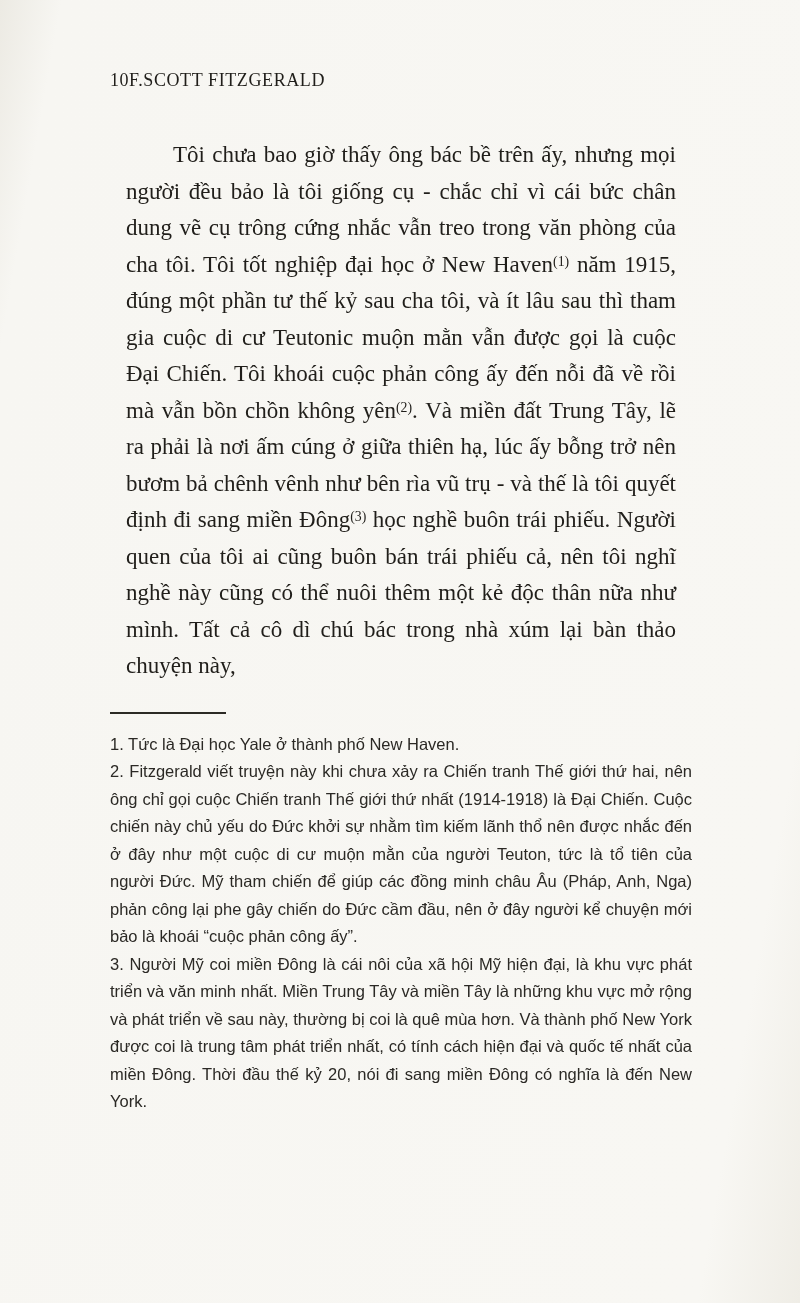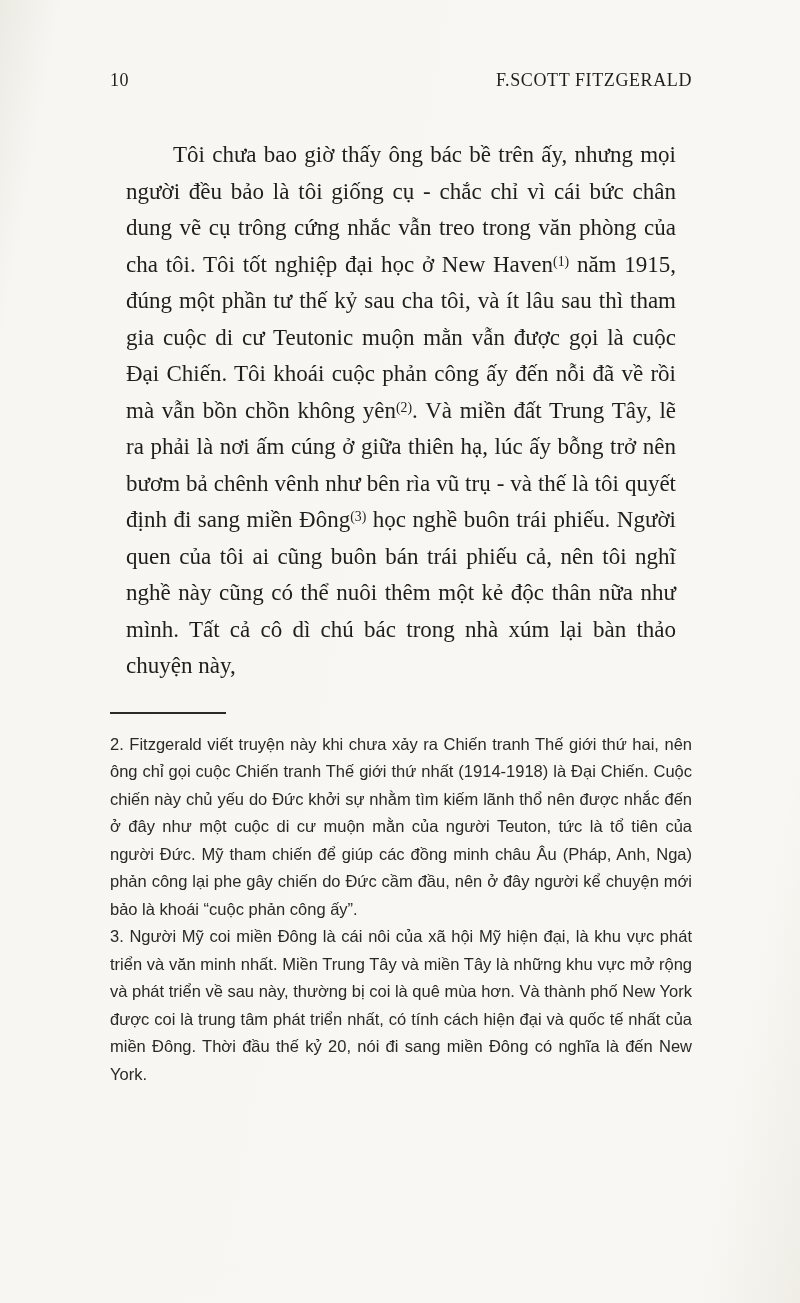--- a/index.html
+++ b/index.html
@@ -13,21 +13,20 @@
     overflow: hidden;
   }
   .page {
     width: 100%;
     height: 100%;
     padding: 70px 108px 0 110px;
     background: linear-gradient(100deg, #eceae3 0%, #f7f6f2 6%, #f8f7f3 90%, #efede6 100%);
   }
   .page-header {
     display: flex;
-    justify-content: space-between;
     align-items: baseline;
     font-size: 18px;
     margin-bottom: 46px;
   }
   .page-number { letter-spacing: 0.5px; }
   .running-header { letter-spacing: 0.6px; }
   .body-paragraph {
     margin: 16px;
     font-size: 23px;
     line-height: 36.5px;
@@ -64,19 +63,20 @@
     <span class="running-header">F.SCOTT FITZGERALD</span>
   </header>
 
   <main class="text-block">
 
     <p class="body-paragraph"><span>Tôi chưa bao giờ thấy ông bác bề trên ấy, nhưng mọi người đều bảo là tôi giống cụ - chắc chỉ vì cái bức chân dung vẽ cụ trông cứng nhắc vẫn treo trong văn phòng của cha tôi. Tôi tốt nghiệp đại học ở New Haven</span><sup class="fn-ref">(1)</sup><span> năm 1915, đúng một phần tư thế kỷ sau cha tôi, và ít lâu sau thì tham gia cuộc di cư Teutonic muộn mằn vẫn được gọi là cuộc Đại Chiến. Tôi khoái cuộc phản công ấy đến nỗi đã về rồi mà vẫn bồn chồn không yên</span><sup class="fn-ref">(2)</sup><span>. Và miền đất Trung Tây, lẽ ra phải là nơi ấm cúng ở giữa thiên hạ, lúc ấy bỗng trở nên bươm bả chênh vênh như bên rìa vũ trụ - và thế là tôi quyết định đi sang miền Đông</span><sup class="fn-ref">(3)</sup><span> học nghề buôn trái phiếu. Người quen của tôi ai cũng buôn bán trái phiếu cả, nên tôi nghĩ nghề này cũng có thể nuôi thêm một kẻ độc thân nữa như mình. Tất cả cô dì chú bác trong nhà xúm lại bàn thảo chuyện này,</span></p>
 
     <hr class="footnote-divider">
 
     <section class="footnotes">
+      <p class="footnote">1. Tức là Đại học Yale ở thành phố New Haven.</p>
       <p class="footnote">2. Fitzgerald viết truyện này khi chưa xảy ra Chiến tranh Thế giới thứ hai, nên ông chỉ gọi cuộc Chiến tranh Thế giới thứ nhất (1914-1918) là Đại Chiến. Cuộc chiến này chủ yếu do Đức khởi sự nhằm tìm kiếm lãnh thổ nên được nhắc đến ở đây như một cuộc di cư muộn mằn của người Teuton, tức là tổ tiên của người Đức. Mỹ tham chiến để giúp các đồng minh châu Âu (Pháp, Anh, Nga) phản công lại phe gây chiến do Đức cầm đầu, nên ở đây người kể chuyện mới bảo là khoái “cuộc phản công ấy”.</p>
       <p class="footnote">3. Người Mỹ coi miền Đông là cái nôi của xã hội Mỹ hiện đại, là khu vực phát triển và văn minh nhất. Miền Trung Tây và miền Tây là những khu vực mở rộng và phát triển về sau này, thường bị coi là quê mùa hơn. Và thành phố New York được coi là trung tâm phát triển nhất, có tính cách hiện đại và quốc tế nhất của miền Đông. Thời đầu thế kỷ 20, nói đi sang miền Đông có nghĩa là đến New York.</p>
     </section>
 
   </main>
 
 </div>
 
 </body></html>

